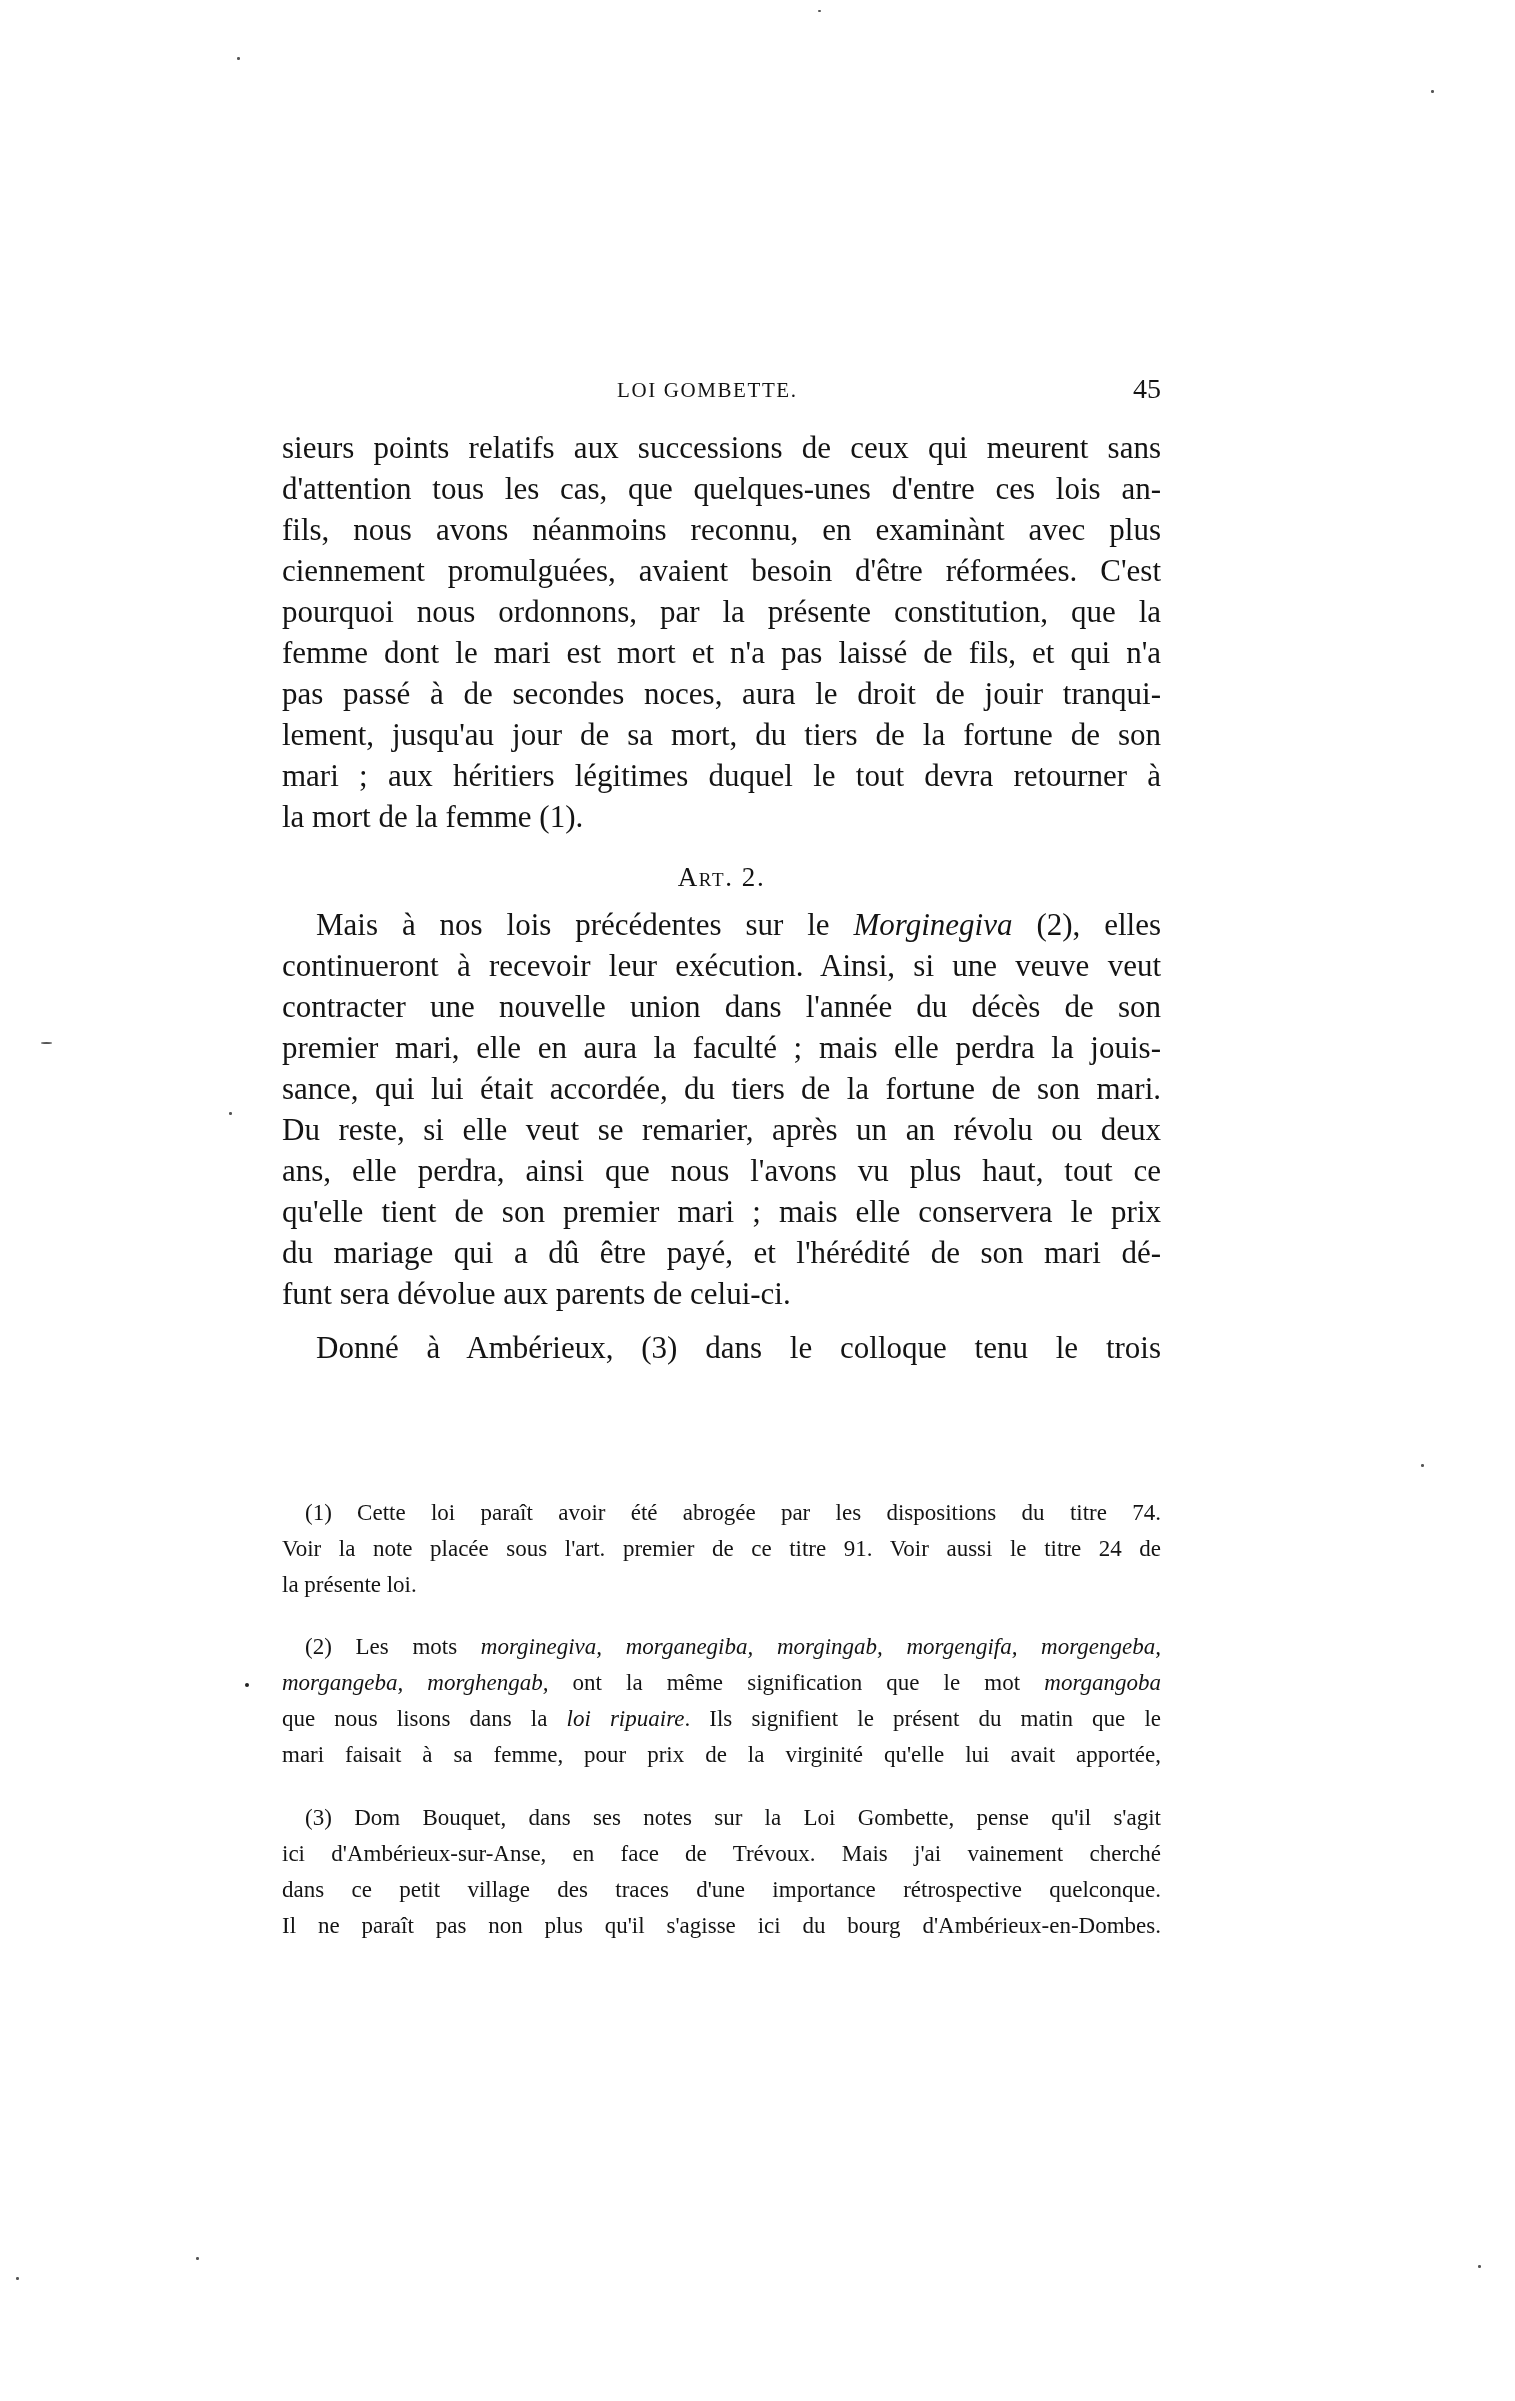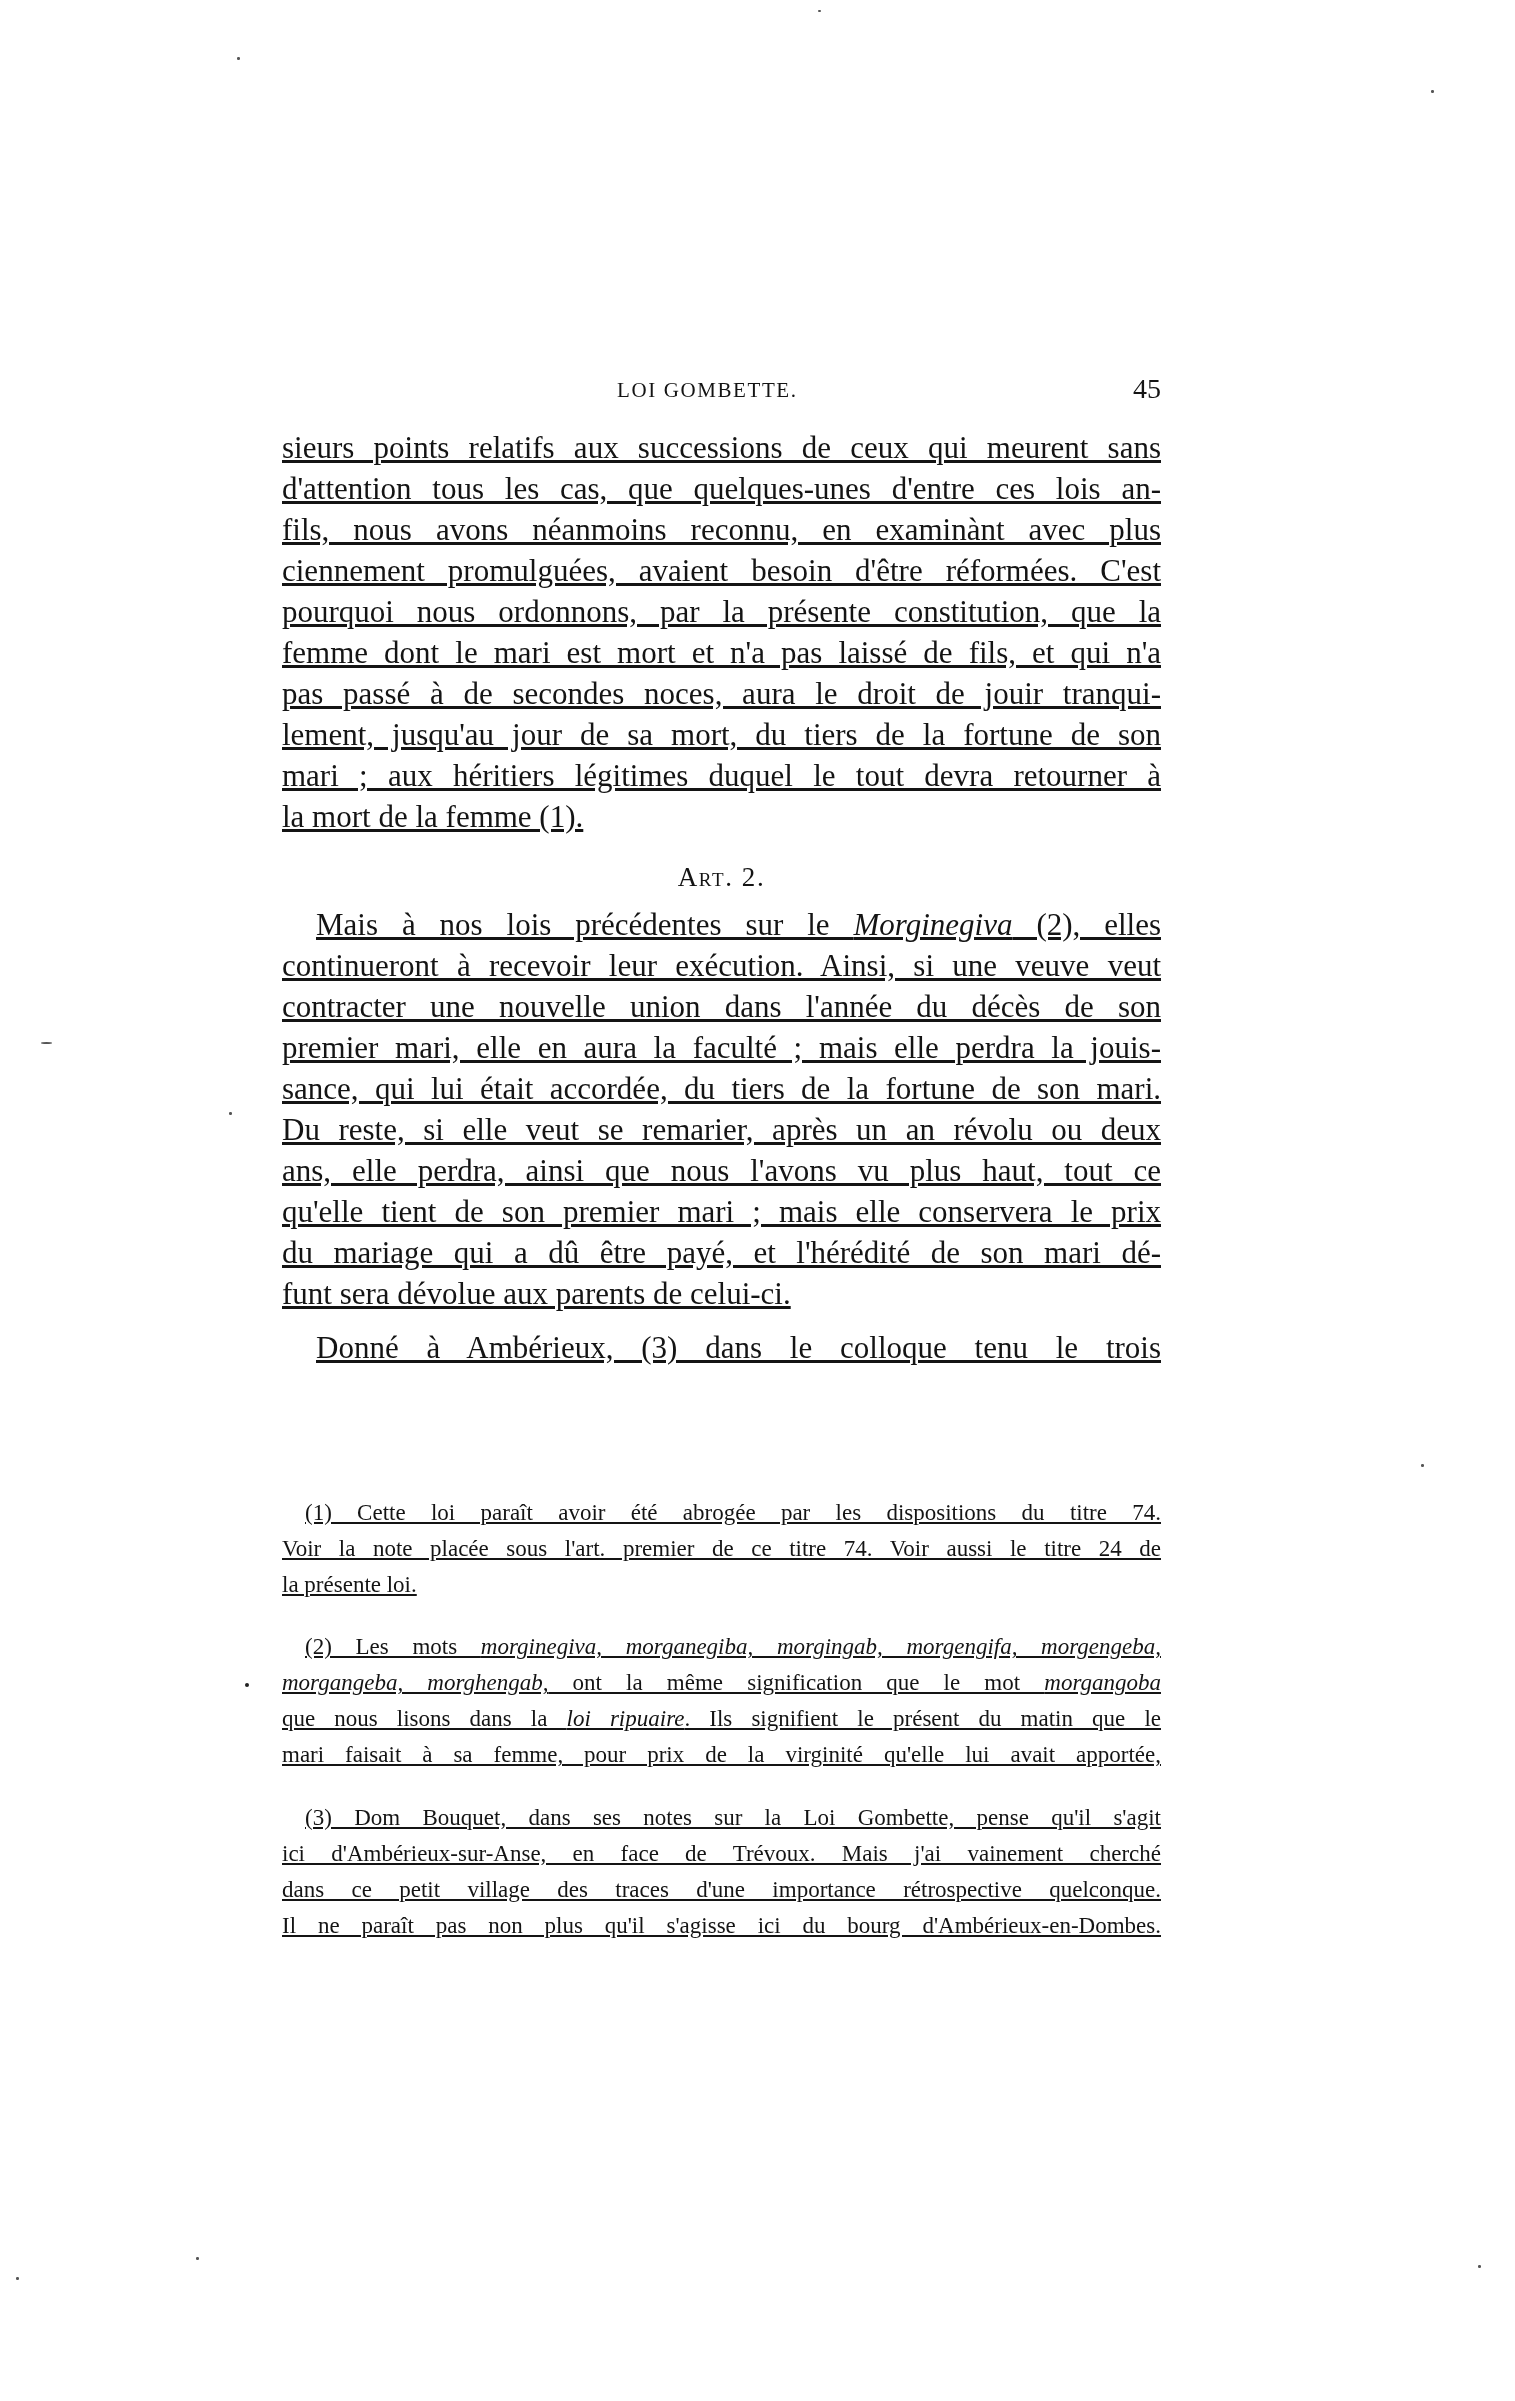--- a/index.html
+++ b/index.html
@@ -3,21 +3,21 @@
 <meta charset="utf-8">
 <style>
   html, body { margin: 0; padding: 0; background: #ffffff; }
   body { width: 1515px; height: 2401px; position: relative; overflow: hidden; color: #141414; font-family: "DejaVu Serif", "Liberation Serif", serif; }
   .page { position: absolute; left: 0; top: 0; width: 1515px; height: 2401px; }
   .running-head { position: absolute; left: 282px; top: 378px; width: 879px; height: 33px; }
   .running-title { position: absolute; left: 335px; top: 0; font-size: 21px; letter-spacing: 1.6px; font-family: "Liberation Serif", serif; }
   .page-number { position: absolute; right: 0; top: -4.9px; font-size: 28px; font-family: "Liberation Serif", serif; }
   .text-block { position: absolute; left: 282px; width: 879px; font-family: "Liberation Serif", serif; }
   .body-block { top: 427px; font-size: 31px; line-height: 41px; }
-  .line { display: block; white-space: nowrap; text-align: justify; text-align-last: justify; height: 41px; text-decoration: underline; }
+  .line { display: block; white-space: nowrap; text-align: justify; text-align-last: justify; height: 41px; }
   .line.last { text-align-last: left; }
   .line.indent { padding-left: 34px; }
   .art-heading { display: block; text-align: center; height: 54px; line-height: 54px; font-size: 27px; letter-spacing: 1.6px; font-variant: small-caps; }
   .gap { display: block; height: 13px; }
   .notes-block { top: 1472px; font-size: 23px; line-height: 36px; }
   .notes-block .line { height: 36px; }
   .notes-block .line.indent { padding-left: 23px; margin-top: 23px; }
   .notes-block .note-gap { display: block; height: 3.3px; }
   i { font-style: italic; }
   .speck { position: absolute; width: 2.5px; height: 2.5px; background: #555; border-radius: 50%; }
@@ -57,21 +57,21 @@
     <span class="line">qu'elle tient de son premier mari ; mais elle conservera le prix</span>
     <span class="line">du mariage qui a dû être payé, et l'hérédité de son mari dé-</span>
     <span class="line last">funt sera dévolue aux parents de celui-ci.</span>
 
     <span class="gap"></span>
     <span class="line indent">Donné à Ambérieux, (3) dans le colloque tenu le trois</span>
   </div>
 
   <div class="text-block notes-block">
     <span class="line indent">(1) Cette loi paraît avoir été abrogée par les dispositions du titre 74.</span>
-    <span class="line">Voir la note placée sous l'art. premier de ce titre 74. Voir aussi le titre 24 de</span>
+    <span class="line">Voir la note placée sous l'art. premier de ce titre 91. Voir aussi le titre 24 de</span>
     <span class="line last">la présente loi.</span>
     <span class="note-gap"></span>
 
     <span class="line indent"><span>(2) Les mots </span><i>morginegiva, morganegiba, morgingab, morgengifa, morgengeba,</i></span>
     <span class="line"><i>morgangeba, morghengab,</i><span> ont la même signification que le mot </span><i>morgangoba</i></span>
     <span class="line"><span>que nous lisons dans la </span><i>loi ripuaire</i><span>. Ils signifient le présent du matin que le</span></span>
     <span class="line">mari faisait à sa femme, pour prix de la virginité qu'elle lui avait apportée,</span>
     <span class="note-gap"></span>
 
     <span class="line indent">(3) Dom Bouquet, dans ses notes sur la Loi Gombette, pense qu'il s'agit</span>

